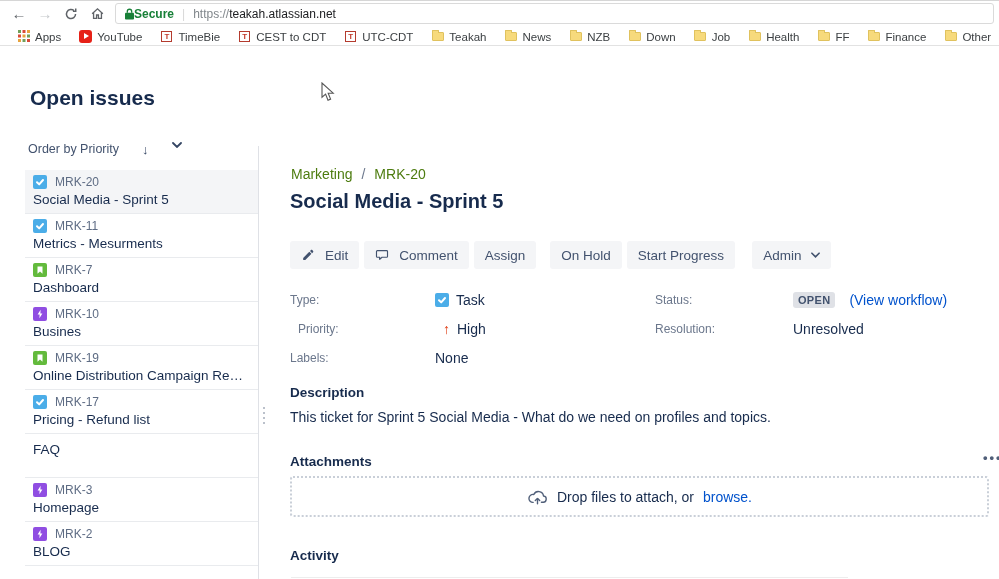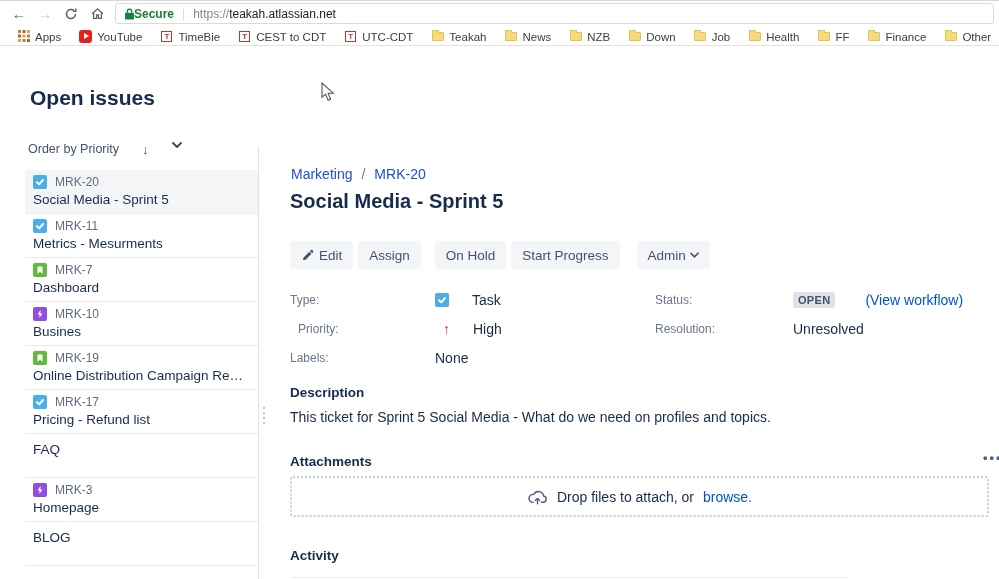--- a/index.html
+++ b/index.html
@@ -48,31 +48,31 @@
   .issue-item .row1{display:flex;align-items:center;gap:8px}
   .issue-key{font-size:12px;color:#5e6c84}
   .issue-title{font-size:13.5px;color:#172b4d;margin-top:3px;white-space:nowrap;overflow:hidden;text-overflow:ellipsis}
   .type-icon{width:14px;height:14px;border-radius:2px;display:inline-flex;align-items:center;justify-content:center;flex:0 0 auto}
   .type-icon svg{display:none}
   .type-icon.task{background:#4bade8}.type-icon.task .g-task{display:block}
   .type-icon.story{background:#63ba3c}.type-icon.story .g-story{display:block}
   .type-icon.epic{background:#904ee2}.type-icon.epic .g-epic{display:block}
   
   .breadcrumb{position:absolute;left:291px;top:166px;font-size:14px;color:#6b778c;display:flex;gap:9px;align-items:center}
-  .breadcrumb a{color:#1d4ed8;text-decoration:none}
+  .breadcrumb a{color:#4d7c0f;text-decoration:none}
   .issue-header{position:absolute;left:290px;top:190px;font-size:20px;font-weight:600;color:#172b4d}
   .toolbar{position:absolute;left:290px;top:241px;display:flex;align-items:center}
-  .btn{height:28px;display:inline-flex;align-items:center;gap:4px;padding:0 11px;background:#f4f5f7;
+  .btn{height:28px;display:inline-flex;align-items:center;gap:10px;padding:0 11px;background:#f4f5f7;
        border:none;border-radius:3px;font-size:13.5px;color:#42526e;margin-right:5px;cursor:pointer;
        font-family:"Liberation Sans",sans-serif}
   .sp{width:9px}.sp2{width:12px}
   .detail-row{position:absolute;display:flex;align-items:center;font-size:14px;height:17px}
   .detail-label{color:#6b778c;font-size:12px}
   .c1 .detail-label{width:145px}.c2 .detail-label{width:138px}
-  .detail-value{color:#172b4d;display:flex;align-items:center;gap:23px}
+  .detail-value{color:#172b4d;display:flex;align-items:center;gap:7px}
   .pri-arrow{color:#de350b;font-weight:700;font-size:14px}
   .badge{background:#dfe1e6;color:#42526e;font-size:11px;font-weight:700;padding:2px 5px;border-radius:3px;
          letter-spacing:.3px;margin-right:7px}
   .blue-link{color:#0052cc;text-decoration:none}
   .sec-heading{position:absolute;left:290px;font-size:13.5px;font-weight:700;color:#172b4d}
   .desc-text{position:absolute;left:290px;top:409px;font-size:14px;color:#172b4d}
   .attach-dots{position:absolute;left:983px;top:450px;color:#505f79;font-size:13px;font-weight:700;letter-spacing:2px}
   .dropzone{position:absolute;left:290px;top:476px;width:699px;height:41px;border:2px dotted #c9cfd8;
             border-radius:3px;box-sizing:border-box;display:flex;align-items:center;justify-content:center;
             gap:9px;font-size:14px;color:#172b4d;cursor:pointer}
@@ -352,38 +352,53 @@
           <svg class="g-epic" width="10" height="10" viewBox="0 0 10 10">
             <path d="M5.6 0.8 2.6 5.4h2L4.4 9.2 7.4 4.6h-2z" fill="#fff"></path>
           </svg>
         </span>
         <span class="issue-key">MRK-3</span>
       </div>
       <div class="issue-title">Homepage</div>
     </div>
 
     <div class="issue-item">
+      <div class="row1">
+        <span class="type-icon epic">
+
+          <svg class="g-epic" width="10" height="10" viewBox="0 0 10 10">
+            <path d="M5.6 0.8 2.6 5.4h2L4.4 9.2 7.4 4.6h-2z" fill="#fff"></path>
+          </svg>
+        </span>
+        <span class="issue-key">MRK-2</span>
+      </div>
       <div class="issue-title">BLOG</div>
     </div>
   </div>
 
 <div class="breadcrumb">
   <a href="#">Marketing</a>
   <span>/</span>
   <a href="#">MRK-20</a>
 </div>
 
 <div class="issue-header">Social Media - Sprint 5</div>
 
 <div class="toolbar">
   <button class="btn">
     <svg width="14" height="14" viewBox="0 0 16 16">
         <path d="M2.5 11.3V13.7h2.4l7-7-2.4-2.4zM10.3 3.5l2.4 2.4 1.1-1.1c.4-.4.4-1.1 0-1.5l-.9-.9c-.4-.4-1.1-.4-1.5 0z" fill="#42526e"></path>
       </svg>
     <span>Edit</span>
+  </button>
+  <button class="btn">
+    <svg width="14" height="14" viewBox="0 0 16 16" fill="none" stroke="#42526e" stroke-width="1.3" stroke-linejoin="round">
+        <path d="M2.7 3h10.6a1 1 0 0 1 1 1v5.6a1 1 0 0 1-1 1H8l-2.6 2.5v-2.5H2.7a1 1 0 0 1-1-1V4a1 1 0 0 1 1-1z"></path>
+      </svg>
+    <span>Comment</span>
   </button>
   <button class="btn">
     <span>Assign</span>
   </button>
   <span class="sp"></span>
   <button class="btn">
     <span>On Hold</span>
   </button>
   <button class="btn">
     <span>Start Progress</span>

